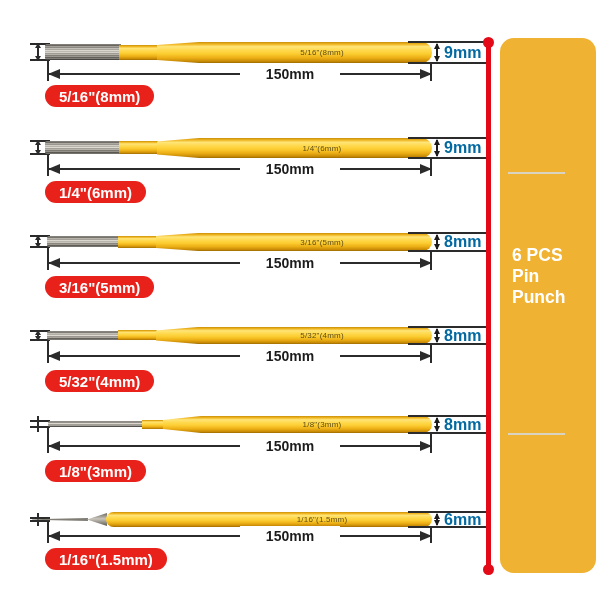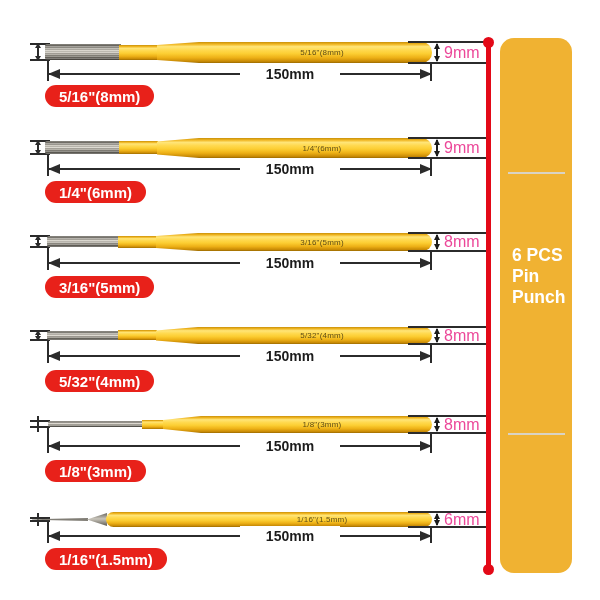--- a/index.html
+++ b/index.html
@@ -78,31 +78,31 @@
 
   .extline { position:absolute; left:408px; width:78px; height:2px; background:#2b2b2b; }
   .extline.t { top:calc(var(--bodyTop) - 1px); }
   .extline.b { top:calc(var(--bodyTop) + var(--bodyH) - 1px); }
   .varrow-right { position:absolute; left:436px; top:calc(var(--bodyTop) + 2px); height:calc(var(--bodyH) - 4px); width:2px; background:#1c1c1c; }
   .varrow-right::before { content:""; position:absolute; top:-1px; left:-2px;
     border-left:3px solid transparent; border-right:3px solid transparent; border-bottom:6px solid #1c1c1c; }
   .varrow-right::after  { content:""; position:absolute; bottom:-1px; left:-2px;
     border-left:3px solid transparent; border-right:3px solid transparent; border-top:6px solid #1c1c1c; }
   .dialabel { position:absolute; left:444px; width:50px; top:calc(var(--bodyTop) - 3px); height:calc(var(--bodyH) + 6px);
-    display:flex; align-items:center; font-weight:normal; font-size:16px; color:#ec4899; }
+    display:flex; align-items:center; font-weight:bold; font-size:16px; color:#0369a1; }
 
   .pill { position:absolute; left:45px; top:var(--labelTop); height:22px;
     background:#e8211a; border-radius:12px; color:#fff; font-weight:bold; font-size:15px;
     display:inline-flex; align-items:center; padding:0 14px; white-space:nowrap; }
 
   
   .redline { position:absolute; left:486px; top:42px; width:5px; height:528px; background:#e30917; border-radius:3px; }
   .redline::before, .redline::after { content:""; position:absolute; left:-3px; width:11px; height:11px; border-radius:50%; background:#e30917; }
   .redline::before { top:-5px; } .redline::after { bottom:-5px; }
-  .banner { position:absolute; left:500px; top:38px; width:72px; height:535px; background:#f0b232; border-radius:14px; }
+  .banner { position:absolute; left:500px; top:38px; width:72px; height:535px; background:#f0b232; border-radius:14px;padding-left:24px; }
   .bdivider { position:absolute; left:8px; width:57px; height:2px; background:#d9d3c4; }
   .bdiv1 { top:134px; } .bdiv2 { top:395px; }
   .btitle { position:absolute; left:12px; top:207px; color:#fff; font-weight:bold; font-size:17.5px; line-height:21px; }
   .btitle span { display:block; }
 </style>
 </head>
 <body>
 
 <div class="canvas">
 

